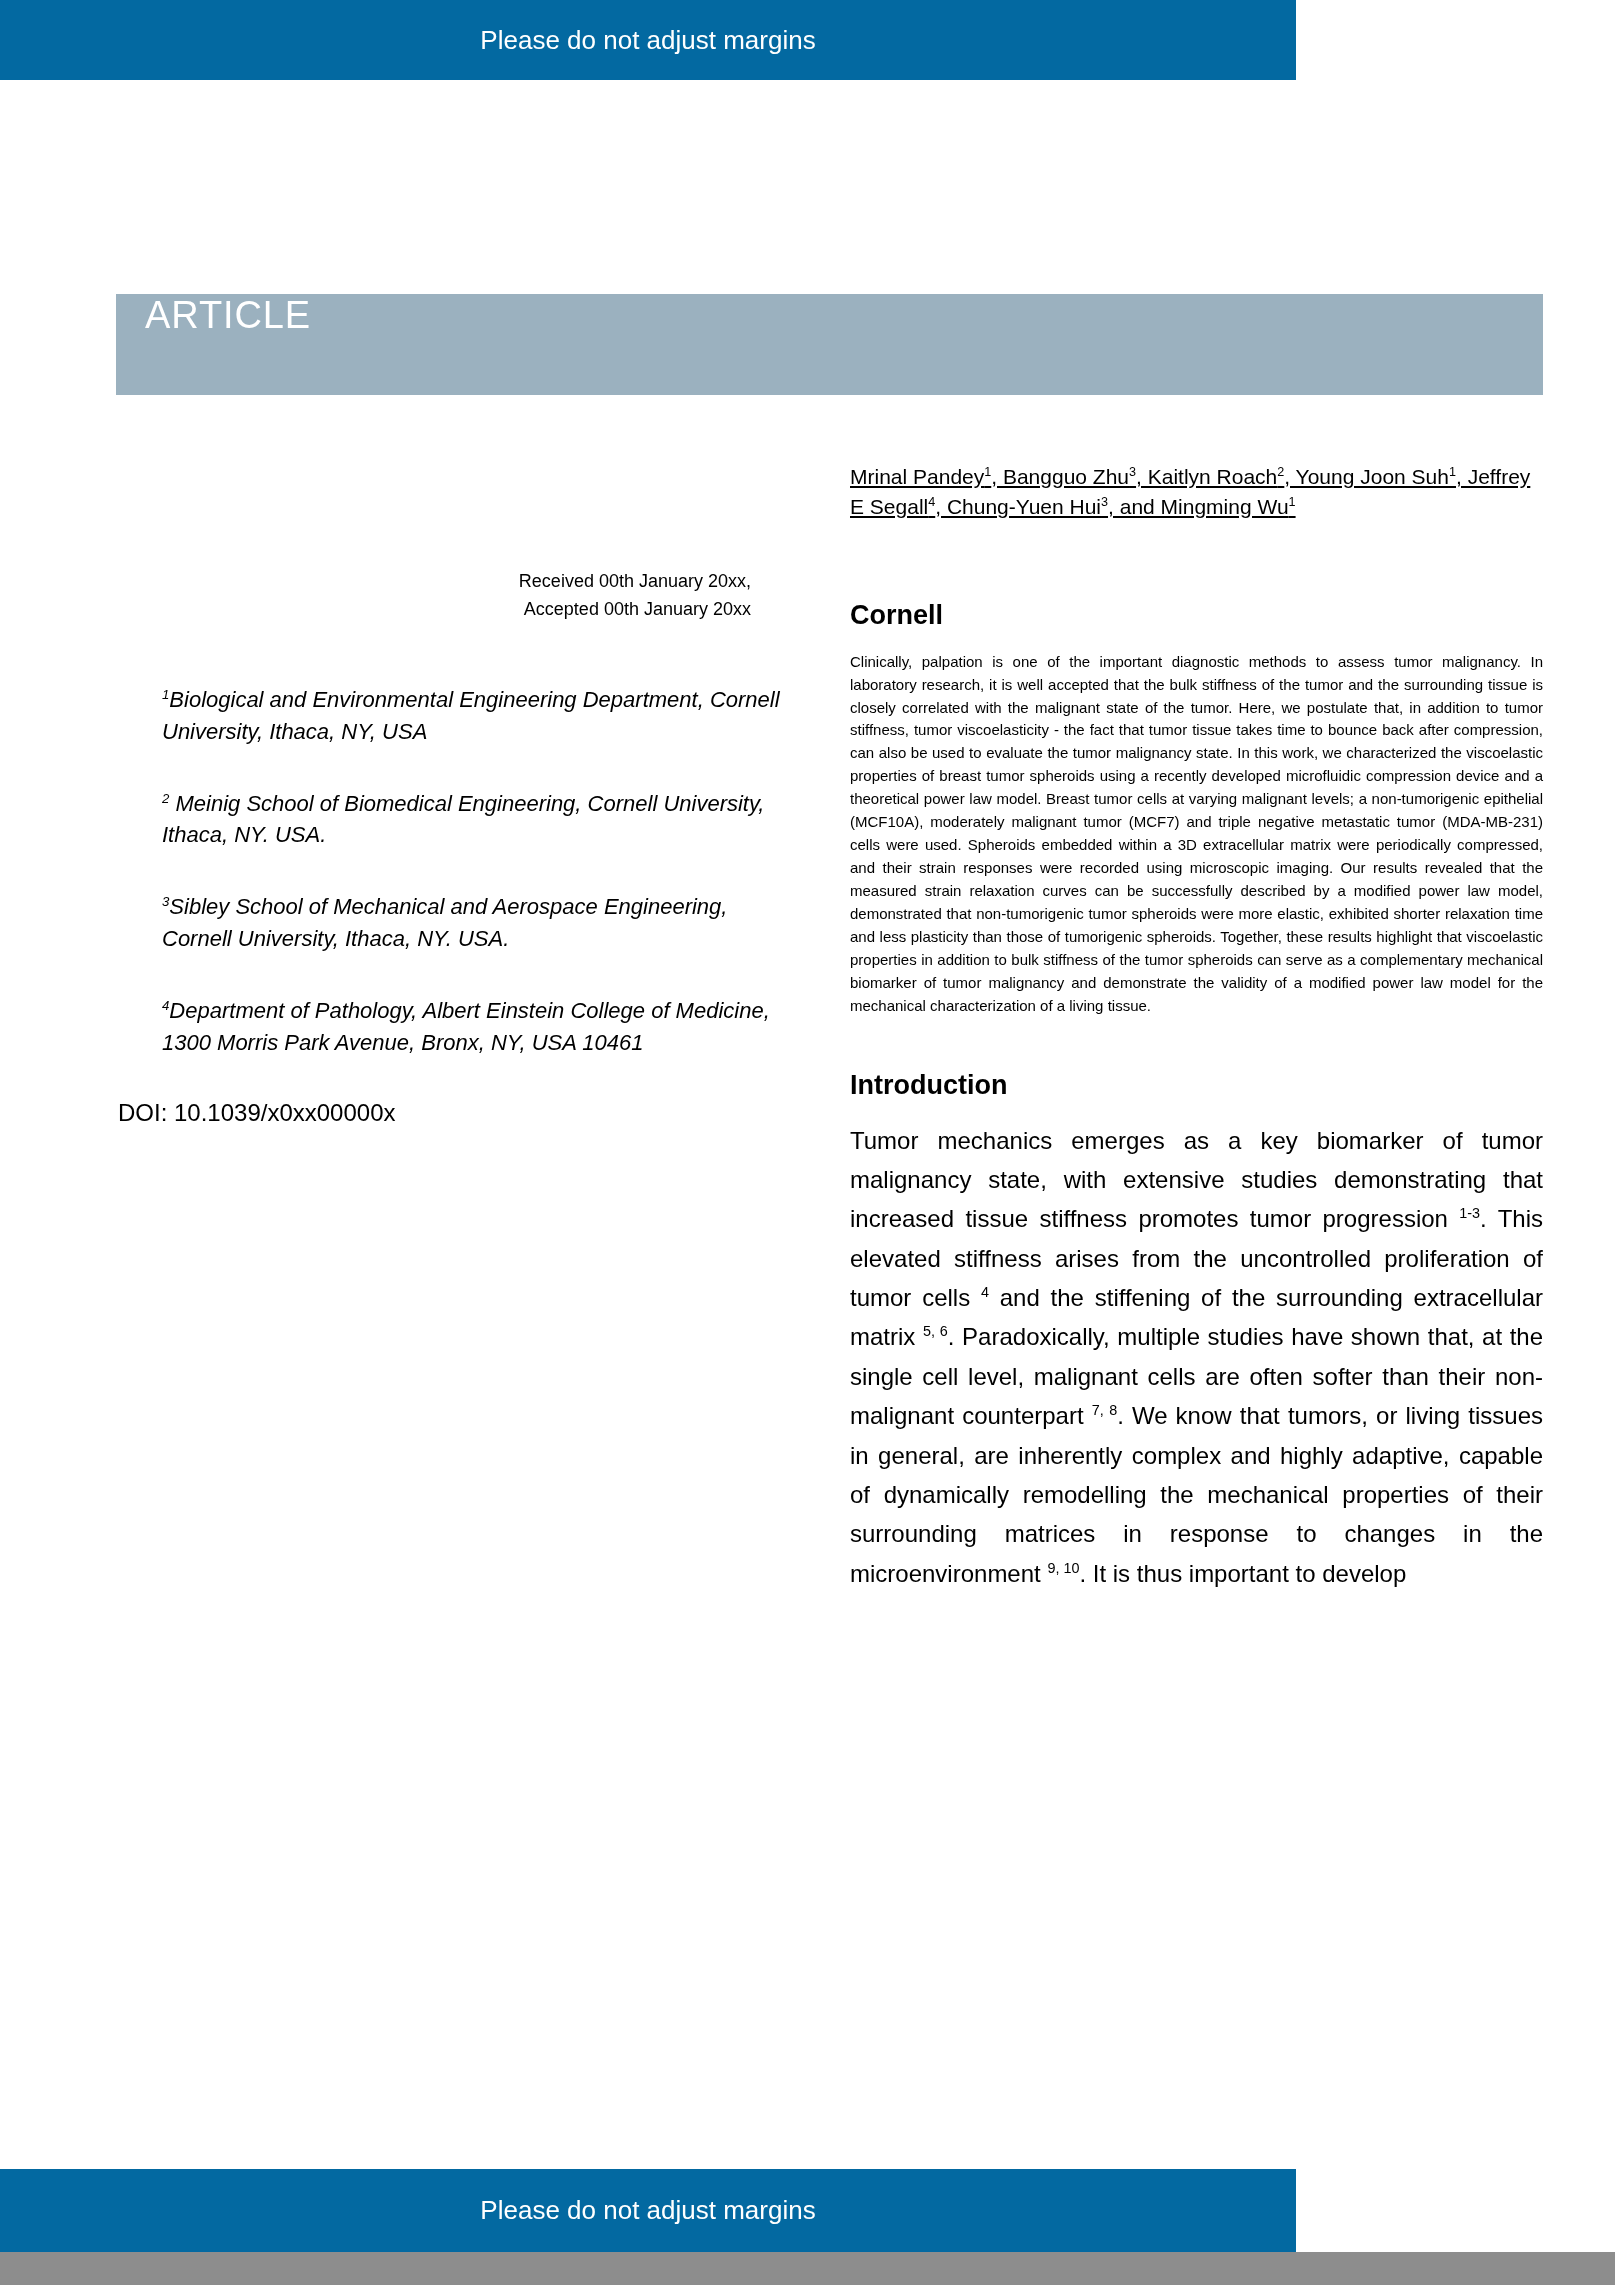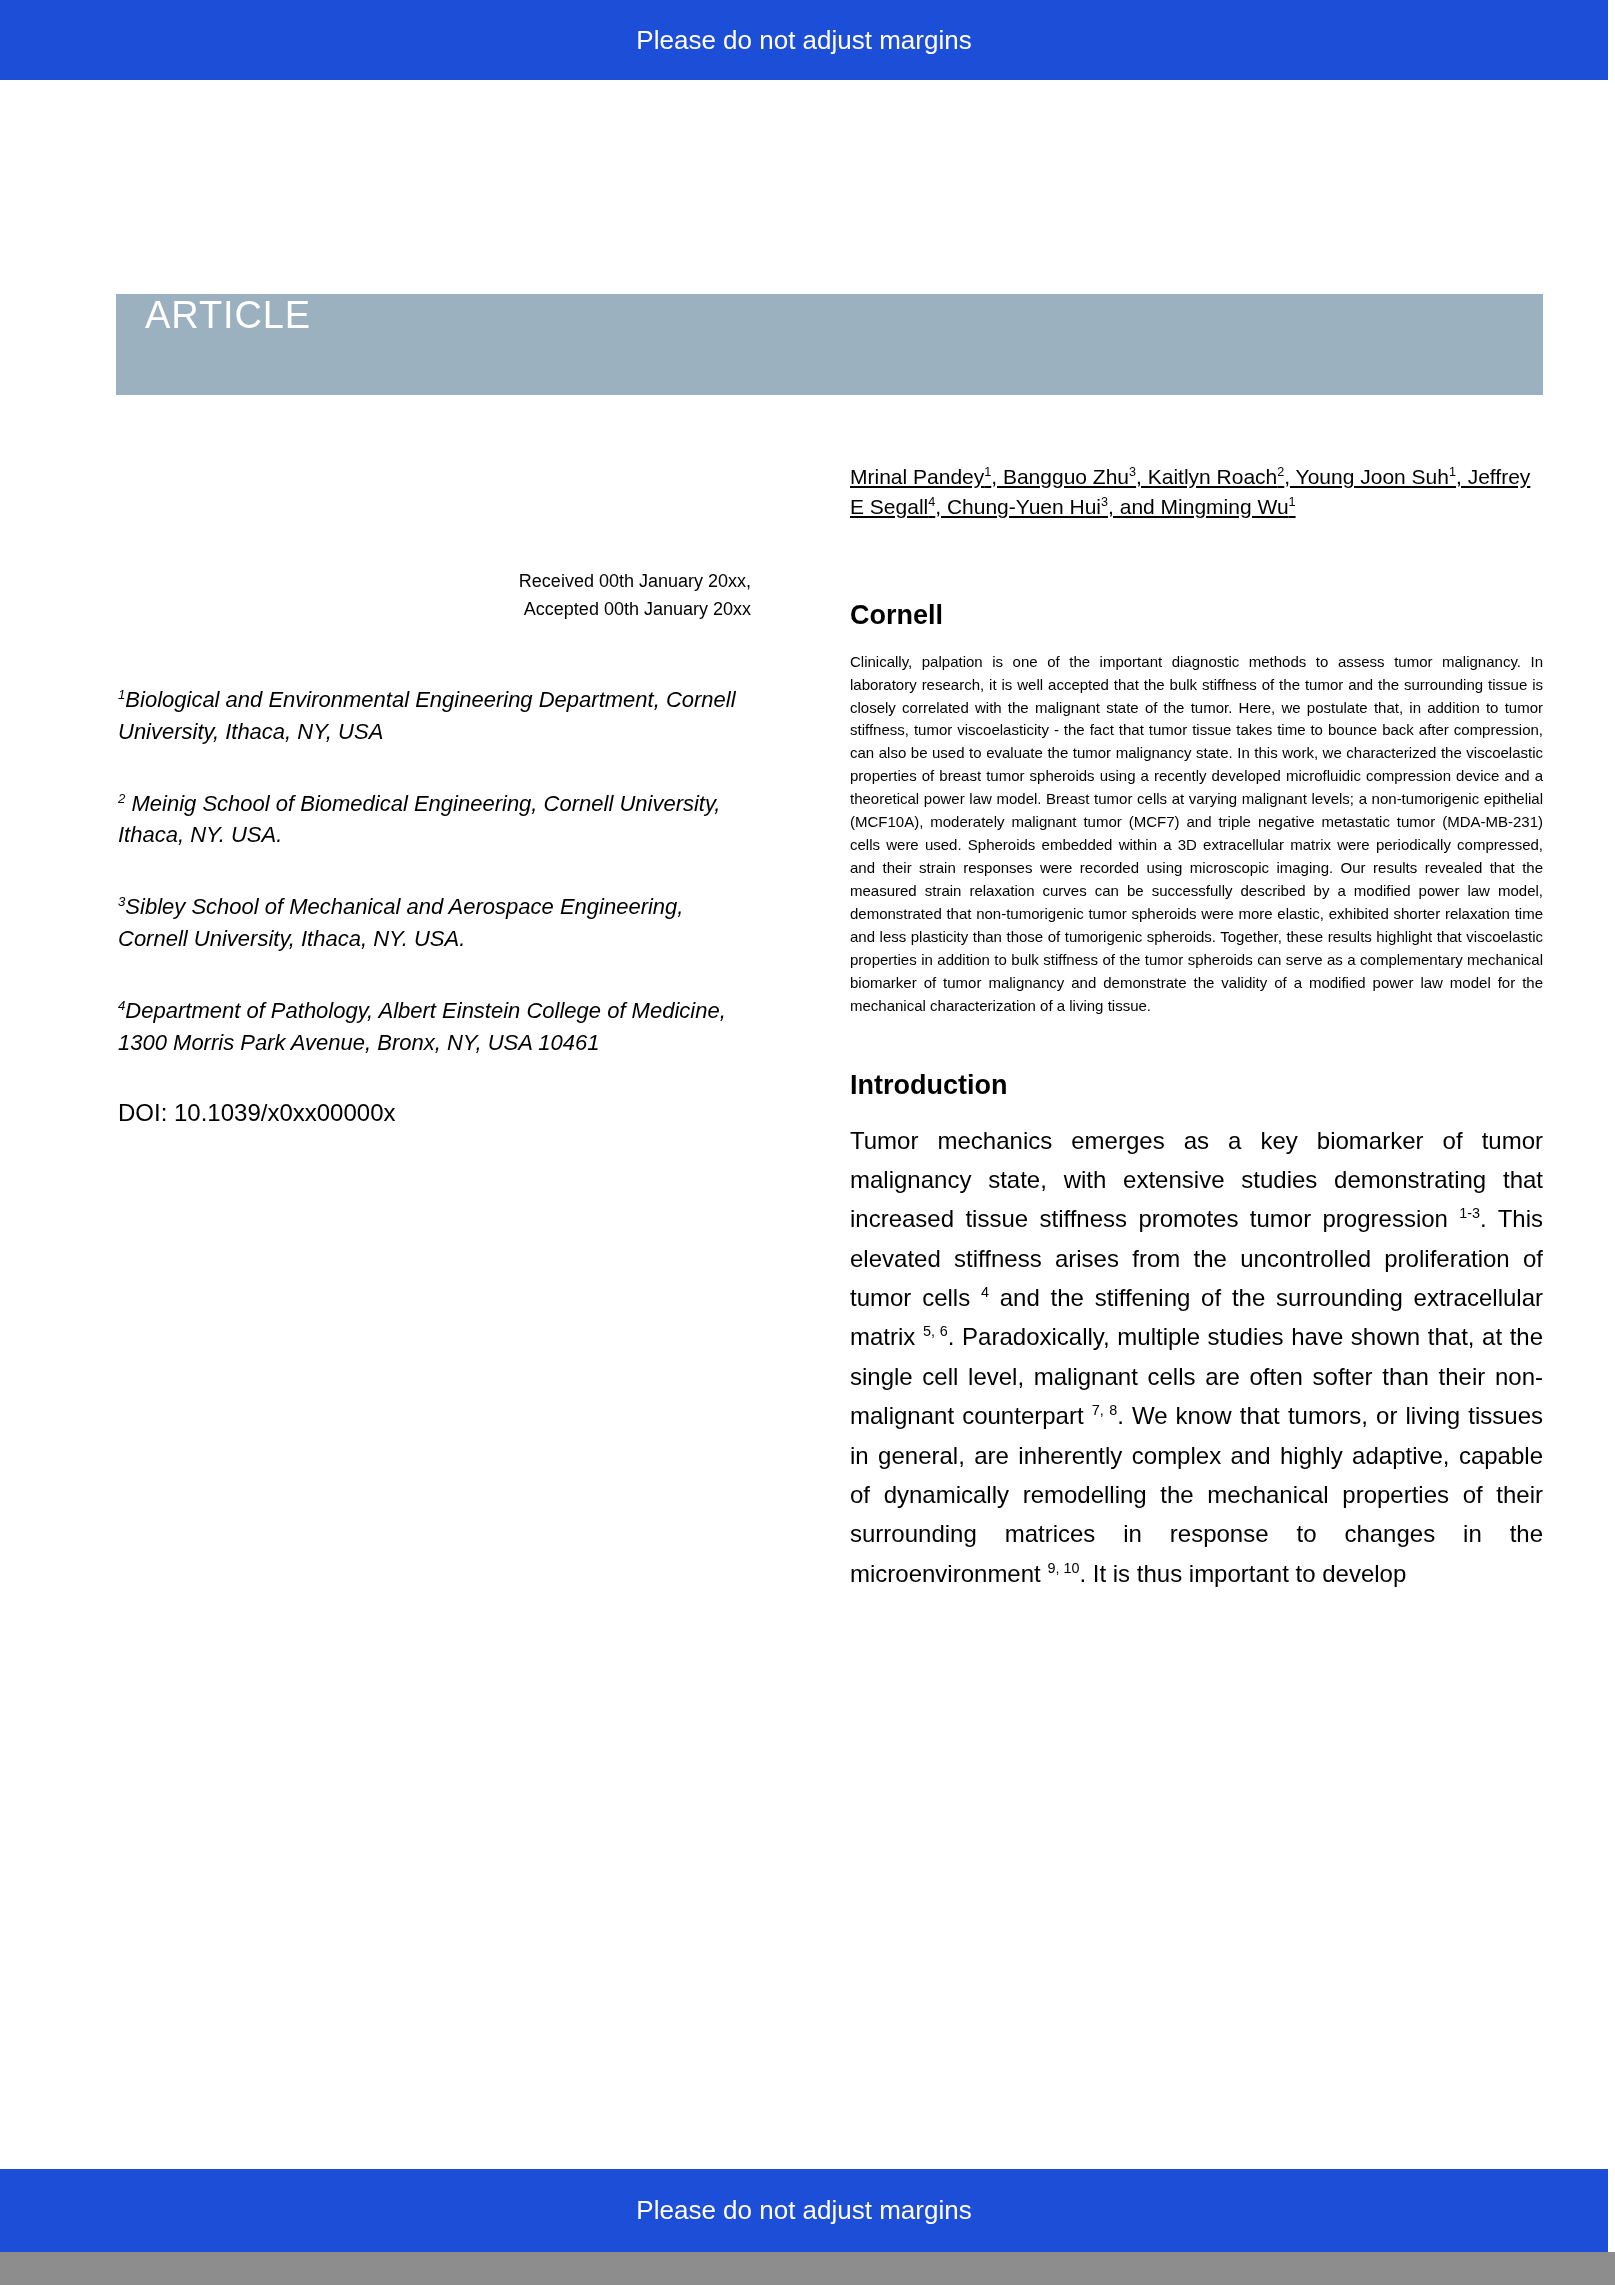--- a/index.html
+++ b/index.html
@@ -6,22 +6,22 @@
   .page {
     position:relative;
     width:1616px; height:2286px;
     background:#ffffff;
     font-family:"Liberation Sans", sans-serif;
     color:#000;
     overflow:hidden;
   }
   
   .margin-bar {
-    position:absolute; left:0; width:1608px;
-    background:#1d4ed8; color:#ffffff;
+    position:absolute; left:0; width:1296px;
+    background:#0369a1; color:#ffffff;
     display:flex; align-items:center; justify-content:center;
     font-size:26px; font-weight:400;
   }
   .margin-bar.top { top:0; height:80px; }
   .margin-bar.bottom { top:2169px; height:83px; }
   .edge-strip {
     position:absolute; left:0; top:2252px; width:1616px; height:33px;
     background:#8d8d8d;
   }
   
@@ -34,21 +34,21 @@
   .article-band .band-label {
     color:#ffffff; font-size:38px; letter-spacing:0.9px;
     padding-left:29px; font-weight:400;
   }
   
   .left-col { position:absolute; left:118px; top:568px; width:633px; }
   .received { font-size:18px; line-height:1.55;text-align:right; }
   .affiliations { margin-top:60px; }
   .affiliation {
     font-style:italic; font-size:22px; line-height:1.45;
-    margin-bottom:40px; width:624px;
+    margin-bottom:40px; width:624px;margin-left:44px;
   }
   .doi { margin-top:23px; font-size:24px; }
   
   .right-col { position:absolute; left:850px; top:423px; width:693px; }
   .paper-title {
     font-size:33px; font-weight:bold; line-height:1.5; width:653px;
   }
   .authors { margin-top:39px; font-size:21px; line-height:1.42;text-decoration:underline; }
   .section-heading { font-size:27px; font-weight:bold; }
   .abstract-heading { margin-top:78px; }

